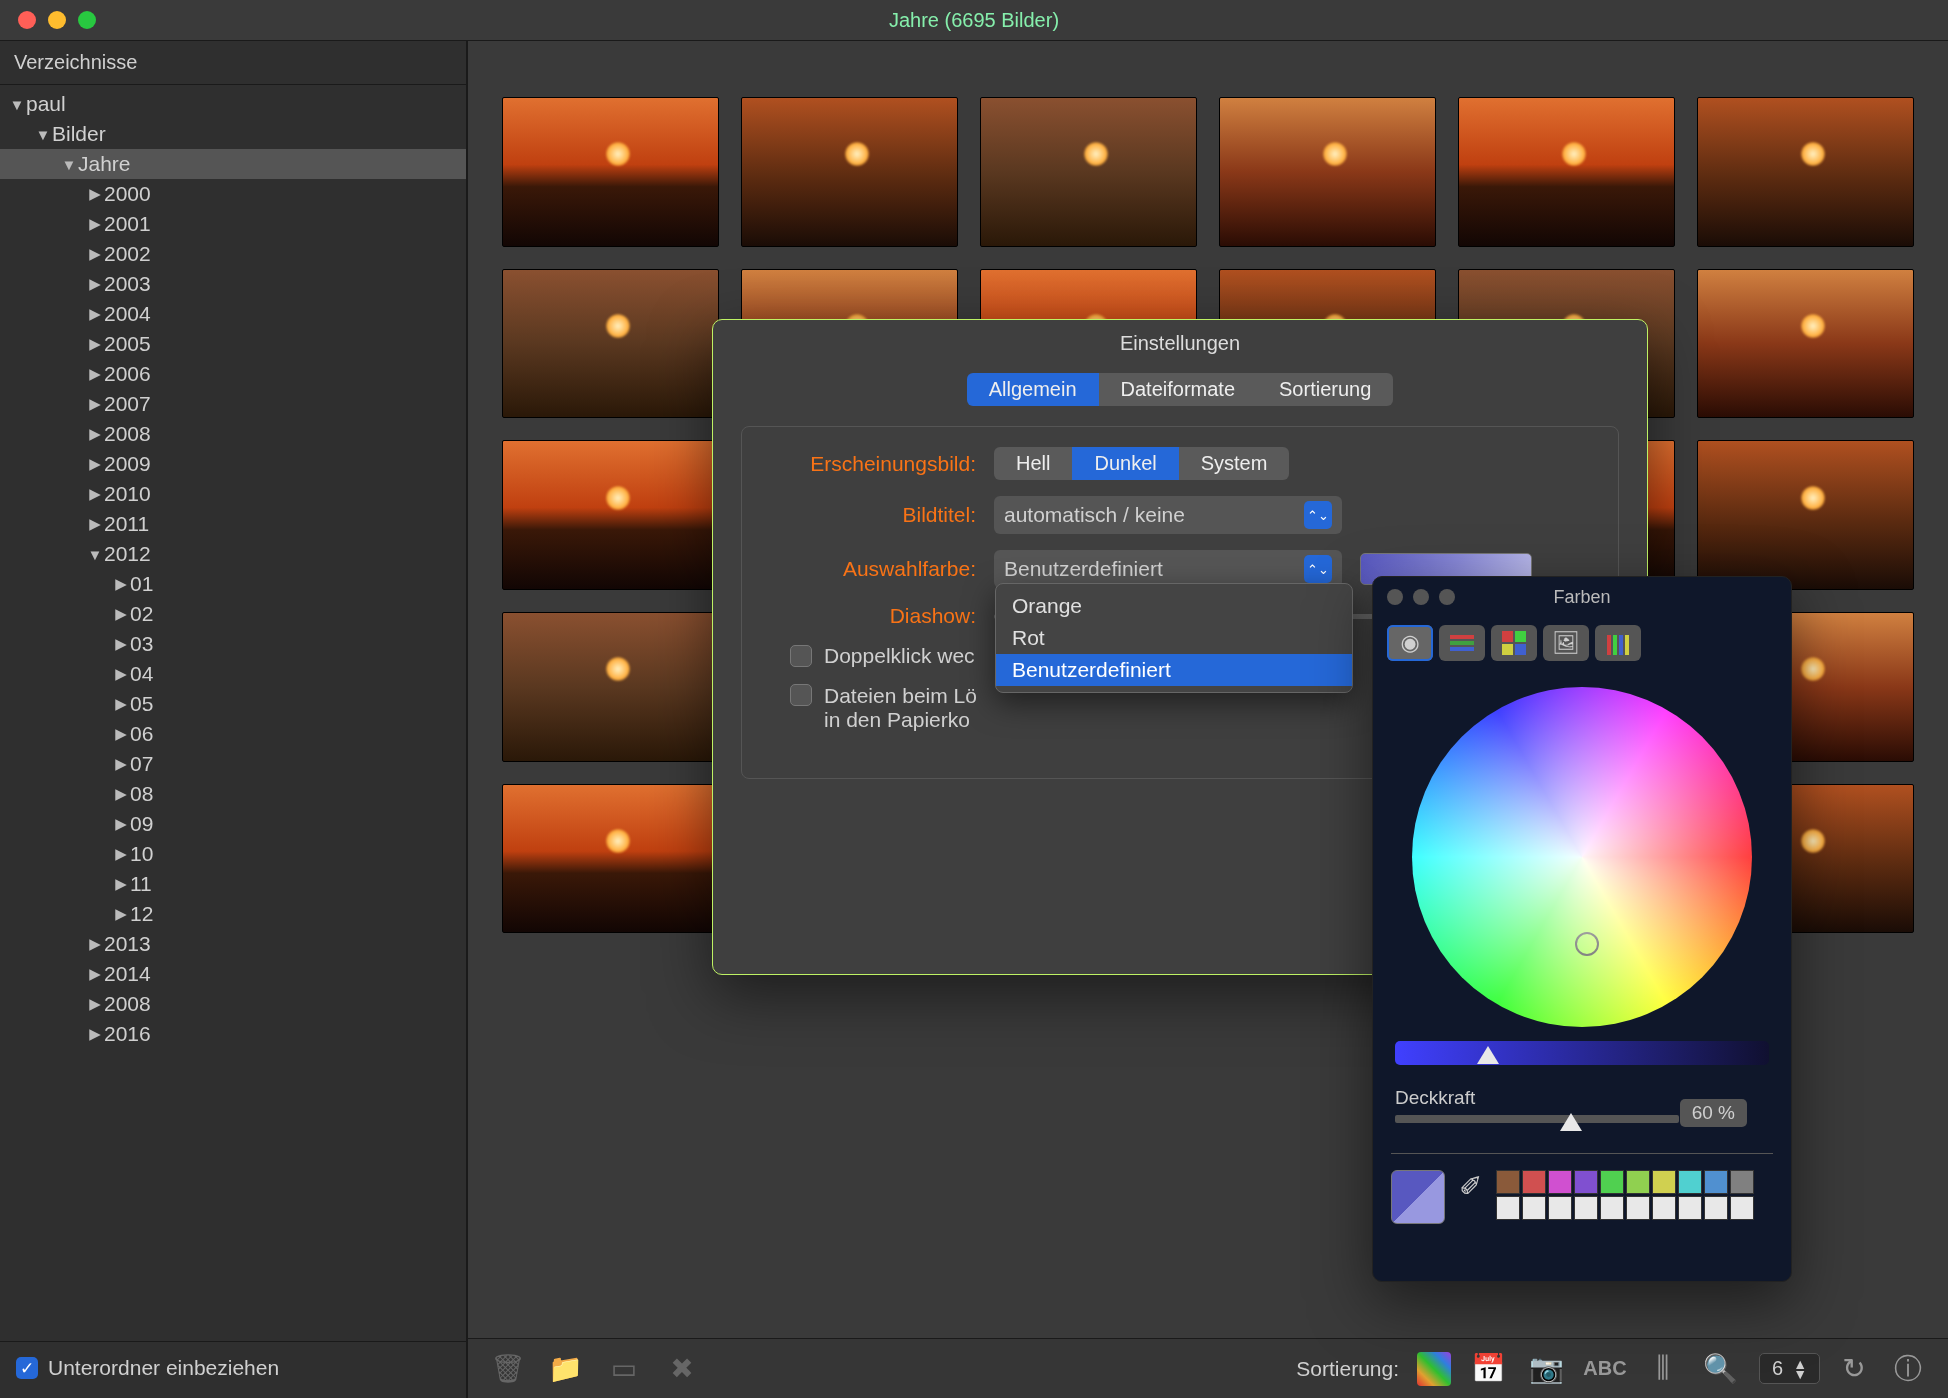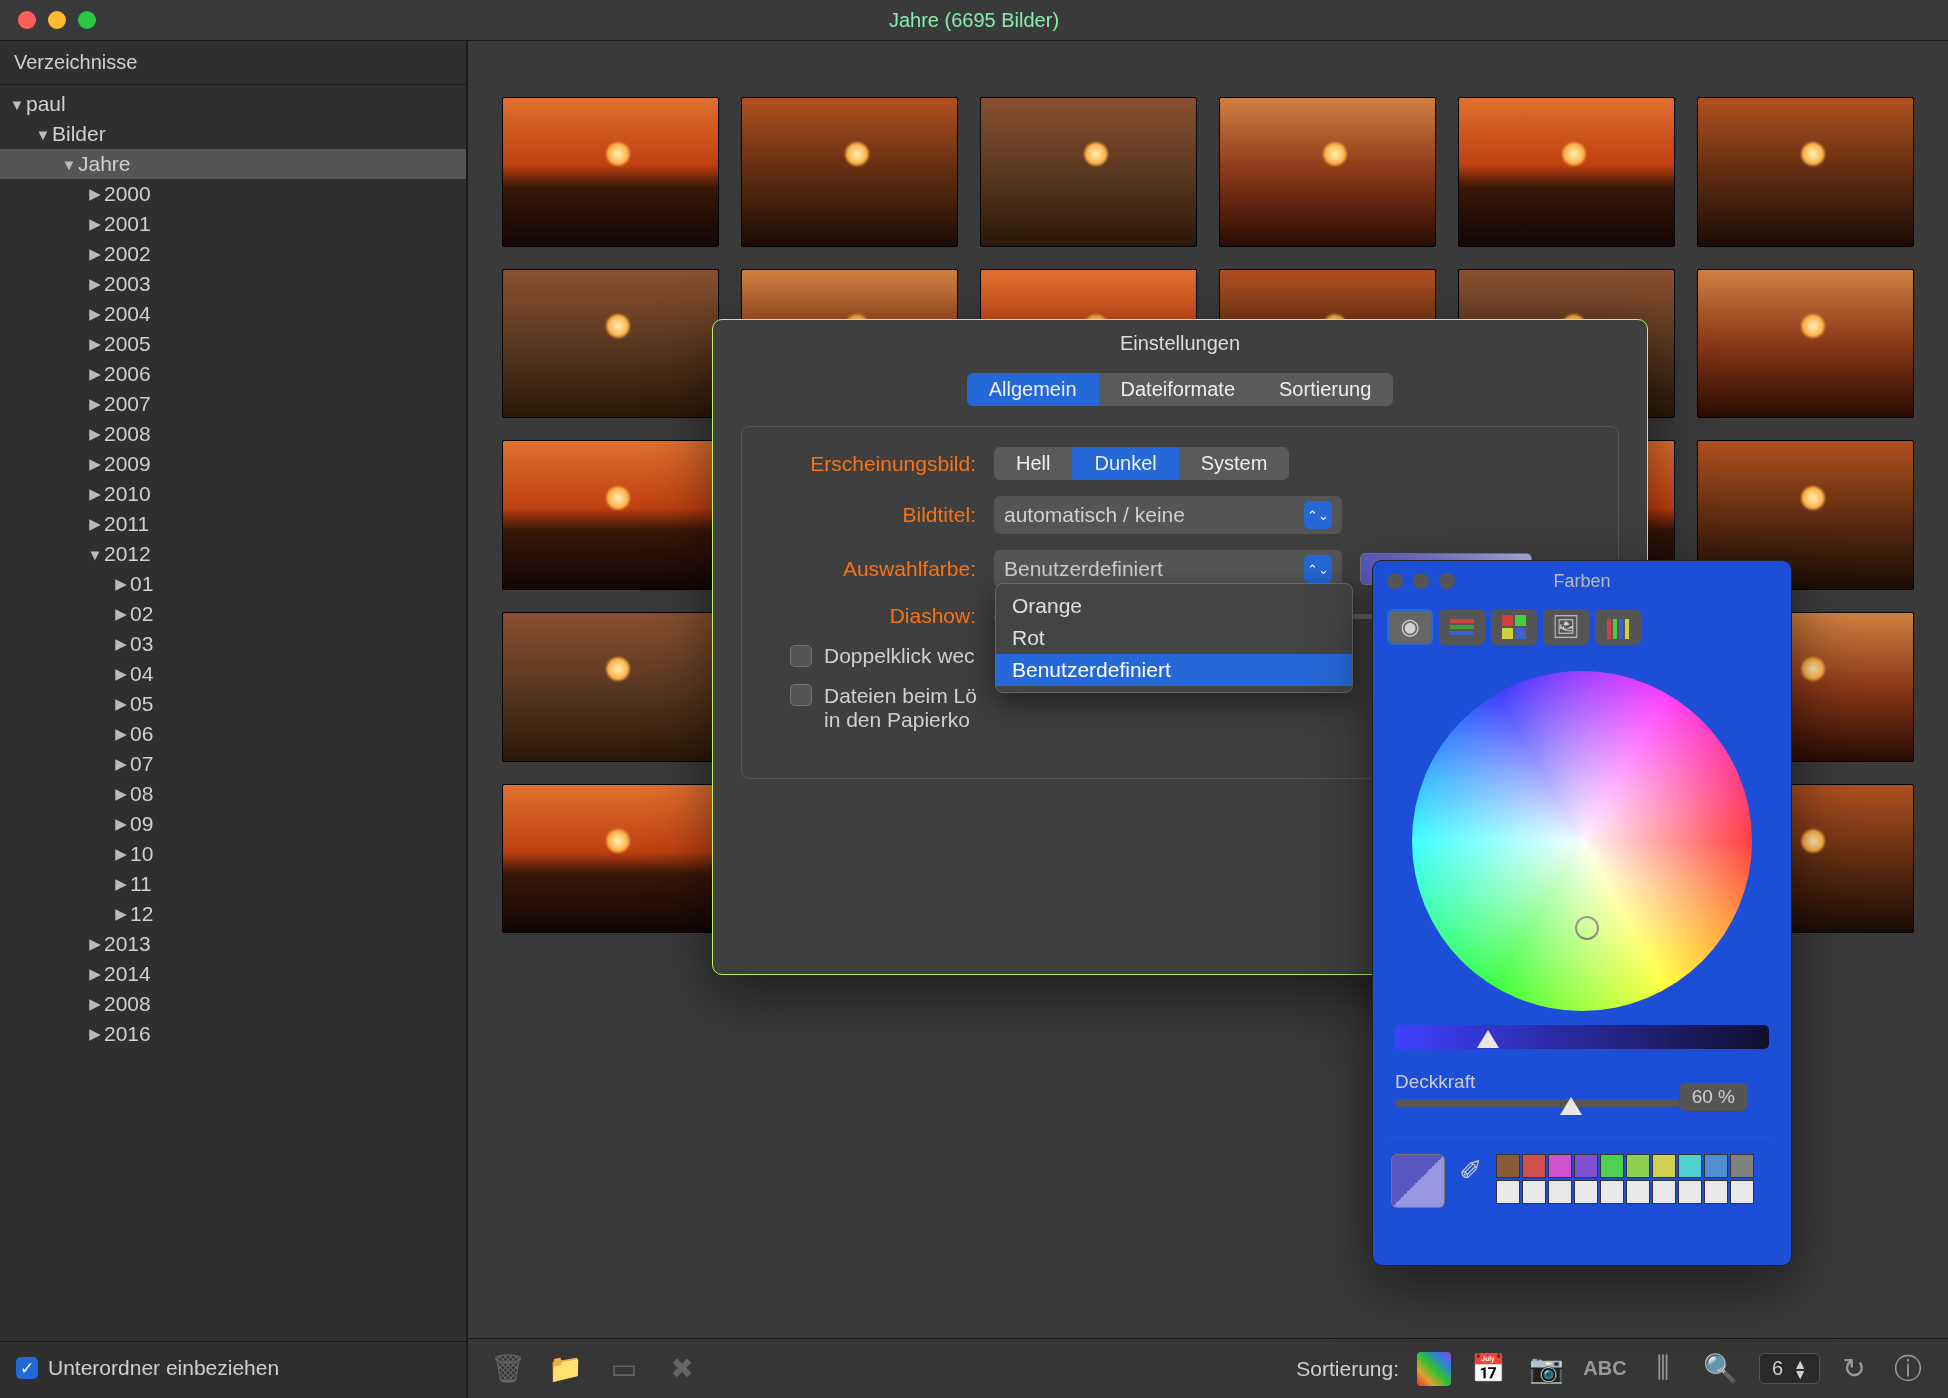--- a/index.html
+++ b/index.html
@@ -57,21 +57,21 @@
 .slider-knob{position:absolute; top:-10px; width:26px; height:26px; background:#e8e8e8; border-radius:50%; left:12%;}
 .chk{ width:22px; height:22px; border:1px solid #777; border-radius:5px; background:#555;}
 .rate-btn{ margin:32px 0 0 28px; padding:8px 20px; background:#5a5a5a; border-radius:6px; display:inline-block;}
 
 
 .dropdown { position:absolute; left:995px; top:583px; width:358px; background:#444; border:1px solid #666; border-radius:8px; padding:6px 0; box-shadow:0 10px 30px rgba(0,0,0,0.5);}
 .dd-item { padding:4px 16px; font-size:21px; color:#e0e0e0;}
 .dd-item.sel { background:#2568d8; color:#fff;}
 
 
-.colors { position:absolute; left:1372px; top:560px; width:420px; height:706px; background:#1d4ed8; border:1px solid #222; border-radius:10px; box-shadow:0 20px 60px rgba(0,0,0,0.5);}
+.colors { position:absolute; left:1372px; top:576px; width:420px; height:706px; background:#0f172a; border:1px solid #222; border-radius:10px; box-shadow:0 20px 60px rgba(0,0,0,0.5);}
 .col-hdr{ height:40px; display:flex; align-items:center; justify-content:center; position:relative; color:#bbb; font-size:18px;}
 .col-dots{position:absolute; left:14px; display:flex; gap:10px;}
 .col-dots .d{width:16px;height:16px;border-radius:50%;background:#555;}
 .mode-row{ display:flex; gap:6px; padding:8px 14px; align-items:center; }
 .mode-btn{ width:46px; height:36px; background:#555; border-radius:6px; display:flex; align-items:center; justify-content:center; font-size:22px;}
 .mode-btn.active{ background:#666; box-shadow:inset 0 0 0 2px #2568d8;}
 .wheel{ width:340px; height:340px; margin:18px auto 14px; border-radius:50%; background:conic-gradient(from 90deg,#ff4040,#ffff40,#40ff40,#40ffff,#4040ff,#ff40ff,#ff4040); position:relative;}
 .wheel::after{content:"";position:absolute;inset:0;border-radius:50%;background:radial-gradient(circle,#fff 0%,transparent 70%);opacity:0.95;}
 .wheel-pick{position:absolute; width:24px; height:24px; border:2px solid #333; border-radius:50%; left:48%; top:72%;}
 .hue-bar{ margin:0 22px; height:24px; border-radius:5px; background:linear-gradient(90deg,#4040ff 0%,#101030 100%); position:relative;}

